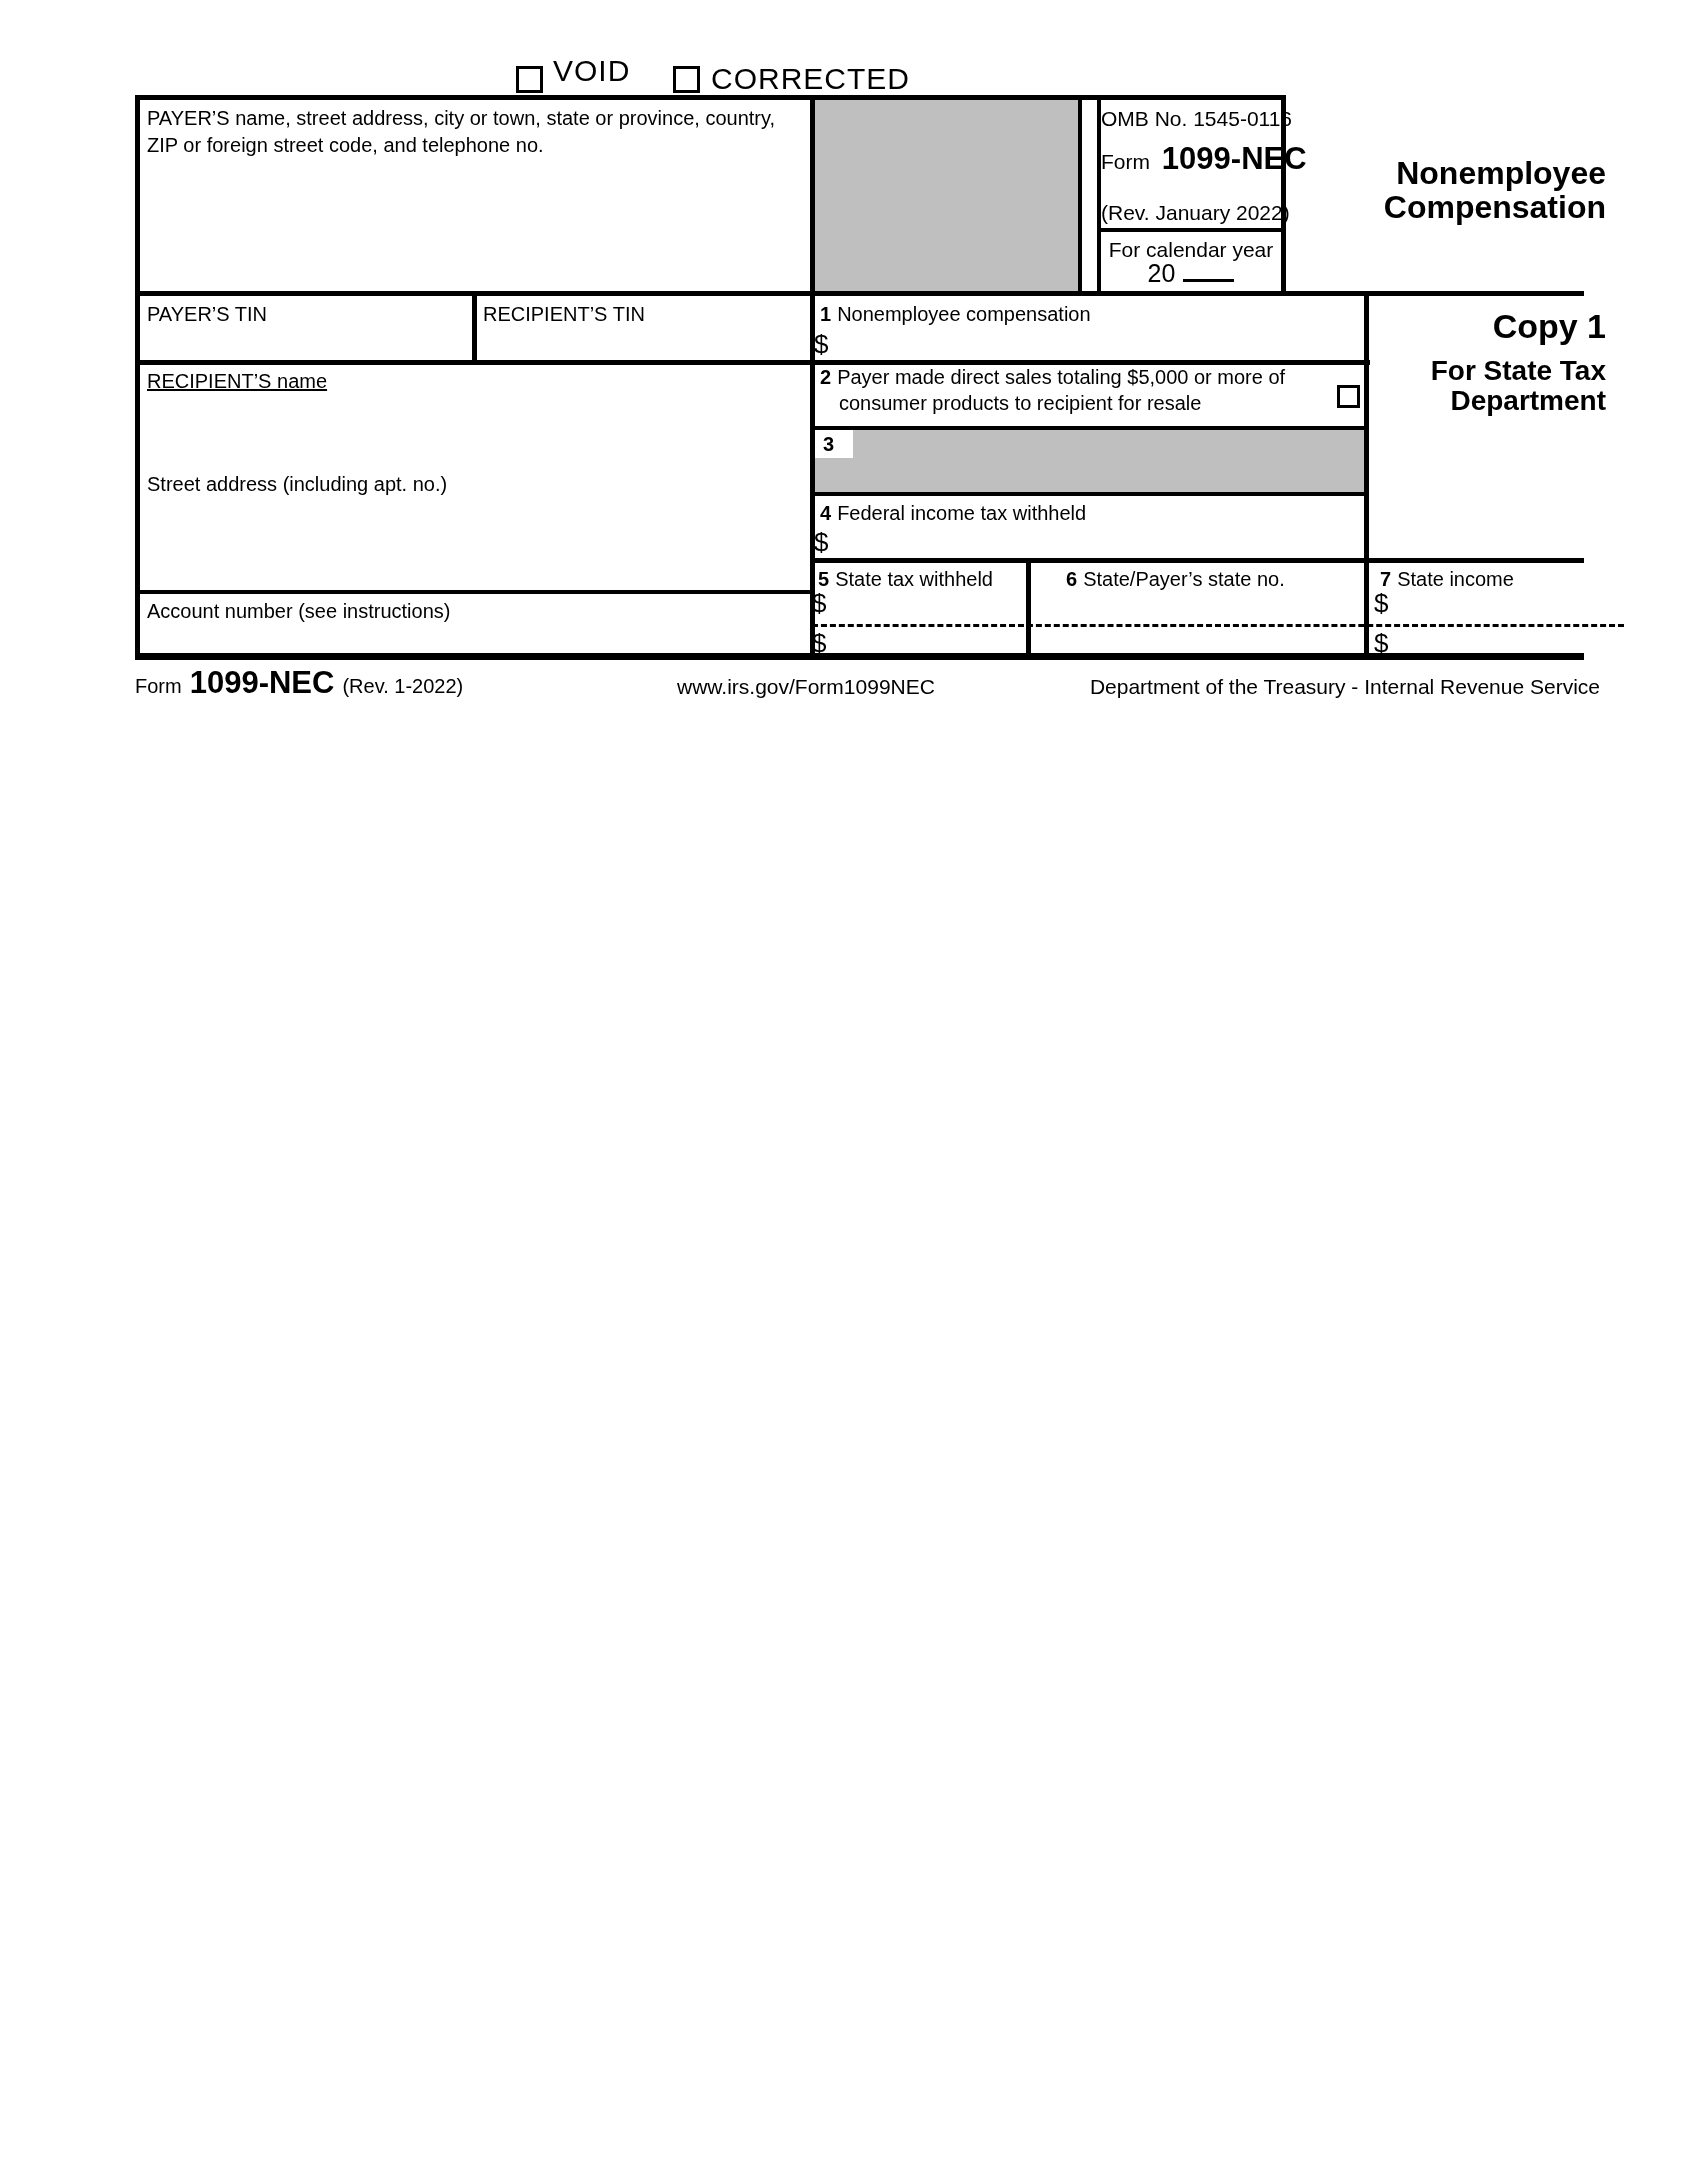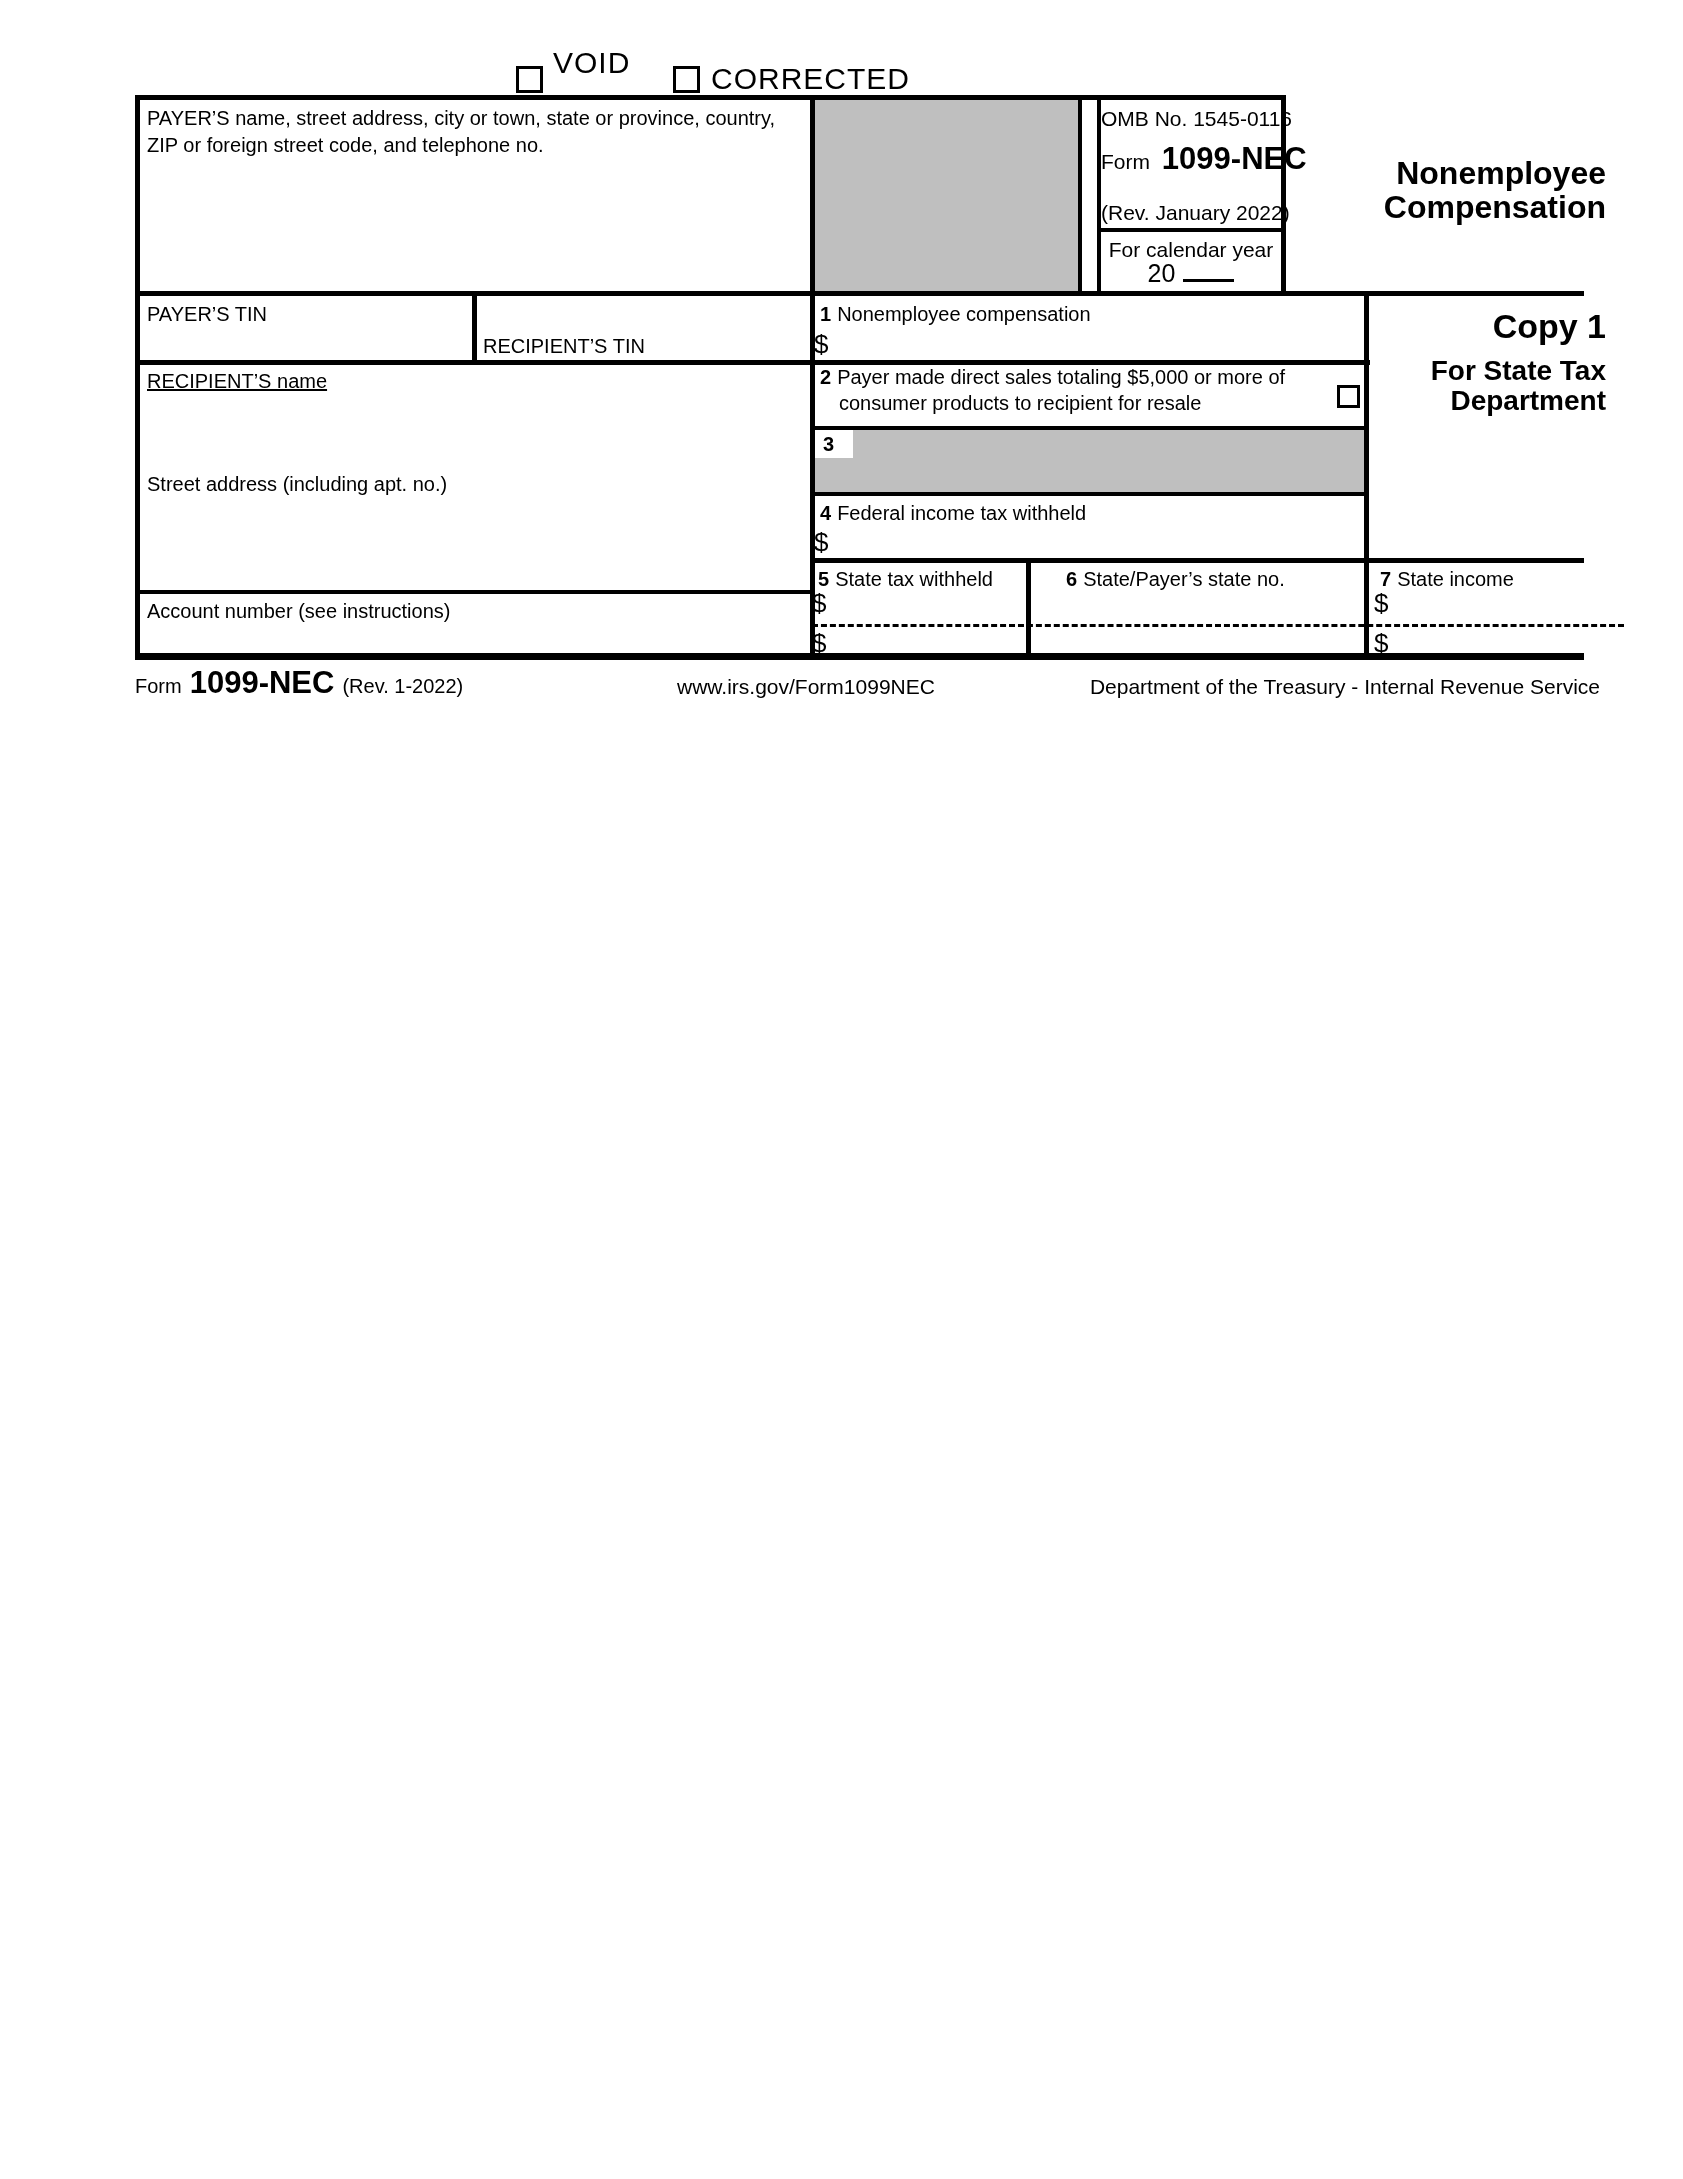--- a/index.html
+++ b/index.html
@@ -22,21 +22,21 @@
   .yr-blank{display:inline-block;width:51px;height:20px;border-bottom:3px solid #000;margin-left:8px;vertical-align:baseline;}
   .ft-small{font-size:20px;}
   .ft-big{font-size:31px;font-weight:bold;margin:0 8px;}
 </style>
 </head>
 <body>
 
 <div class="page">
 
   <div class="cb" style="left:516px;top:66px;width:21px;height:21px;"></div>
-  <div class="cbl" style="left:553px;top:48px;">VOID</div>
+  <div class="cbl" style="left:553px;top:56px;">VOID</div>
   <div class="cb" style="left:673px;top:66px;width:21px;height:21px;"></div>
   <div class="cbl" style="left:711px;top:64px;">CORRECTED</div>
 
   <div class="gray" style="left:813px;top:97px;width:265px;height:194px;"></div>
   <div class="gray" style="left:813px;top:428px;width:551px;height:64px;"></div>
   <div class="chip" style="left:815px;top:430px;width:38px;height:28px;">
     <span class="bnum" style="position:absolute;left:8px;top:3px;font-size:20px;">3</span>
   </div>
 
   <div class="dashed" style="left:812px;top:624px;width:812px;"></div>
@@ -77,21 +77,21 @@
 
   <div class="title-line" style="top:156px;">Nonemployee</div>
   <div class="title-line" style="top:190px;">Compensation</div>
 
   <div class="title-line" style="top:309px;font-size:34px;">Copy 1</div>
   <div class="title-line" style="top:356px;font-size:28px;line-height:30px;">For State Tax</div>
   <div class="title-line" style="top:386px;font-size:28px;line-height:30px;">Department</div>
 
   <div class="lbl" style="left:147px;top:301px;">PAYER’S TIN</div>
   <div class="entry" style="left:141px;top:327px;width:327px;height:30px;"></div>
-  <div class="lbl" style="left:483px;top:301px;margin-top:32px;">RECIPIENT’S TIN</div>
+  <div class="lbl" style="left:483px;top:301px;">RECIPIENT’S TIN</div>
   <div class="entry" style="left:481px;top:327px;width:325px;height:30px;"></div>
 
   <div class="lbl" style="left:820px;top:301px;">
     <span class="bnum">1</span><span>Nonemployee compensation</span>
   </div>
   <div class="amt" style="left:814px;top:331px;">$</div>
   <div class="entry" style="left:837px;top:329px;width:525px;height:30px;"></div>
 
   <div class="lbl" style="left:147px;top:368px;text-decoration:underline;">RECIPIENT’S name</div>
   <div class="entry" style="left:141px;top:396px;width:663px;height:69px;"></div>

